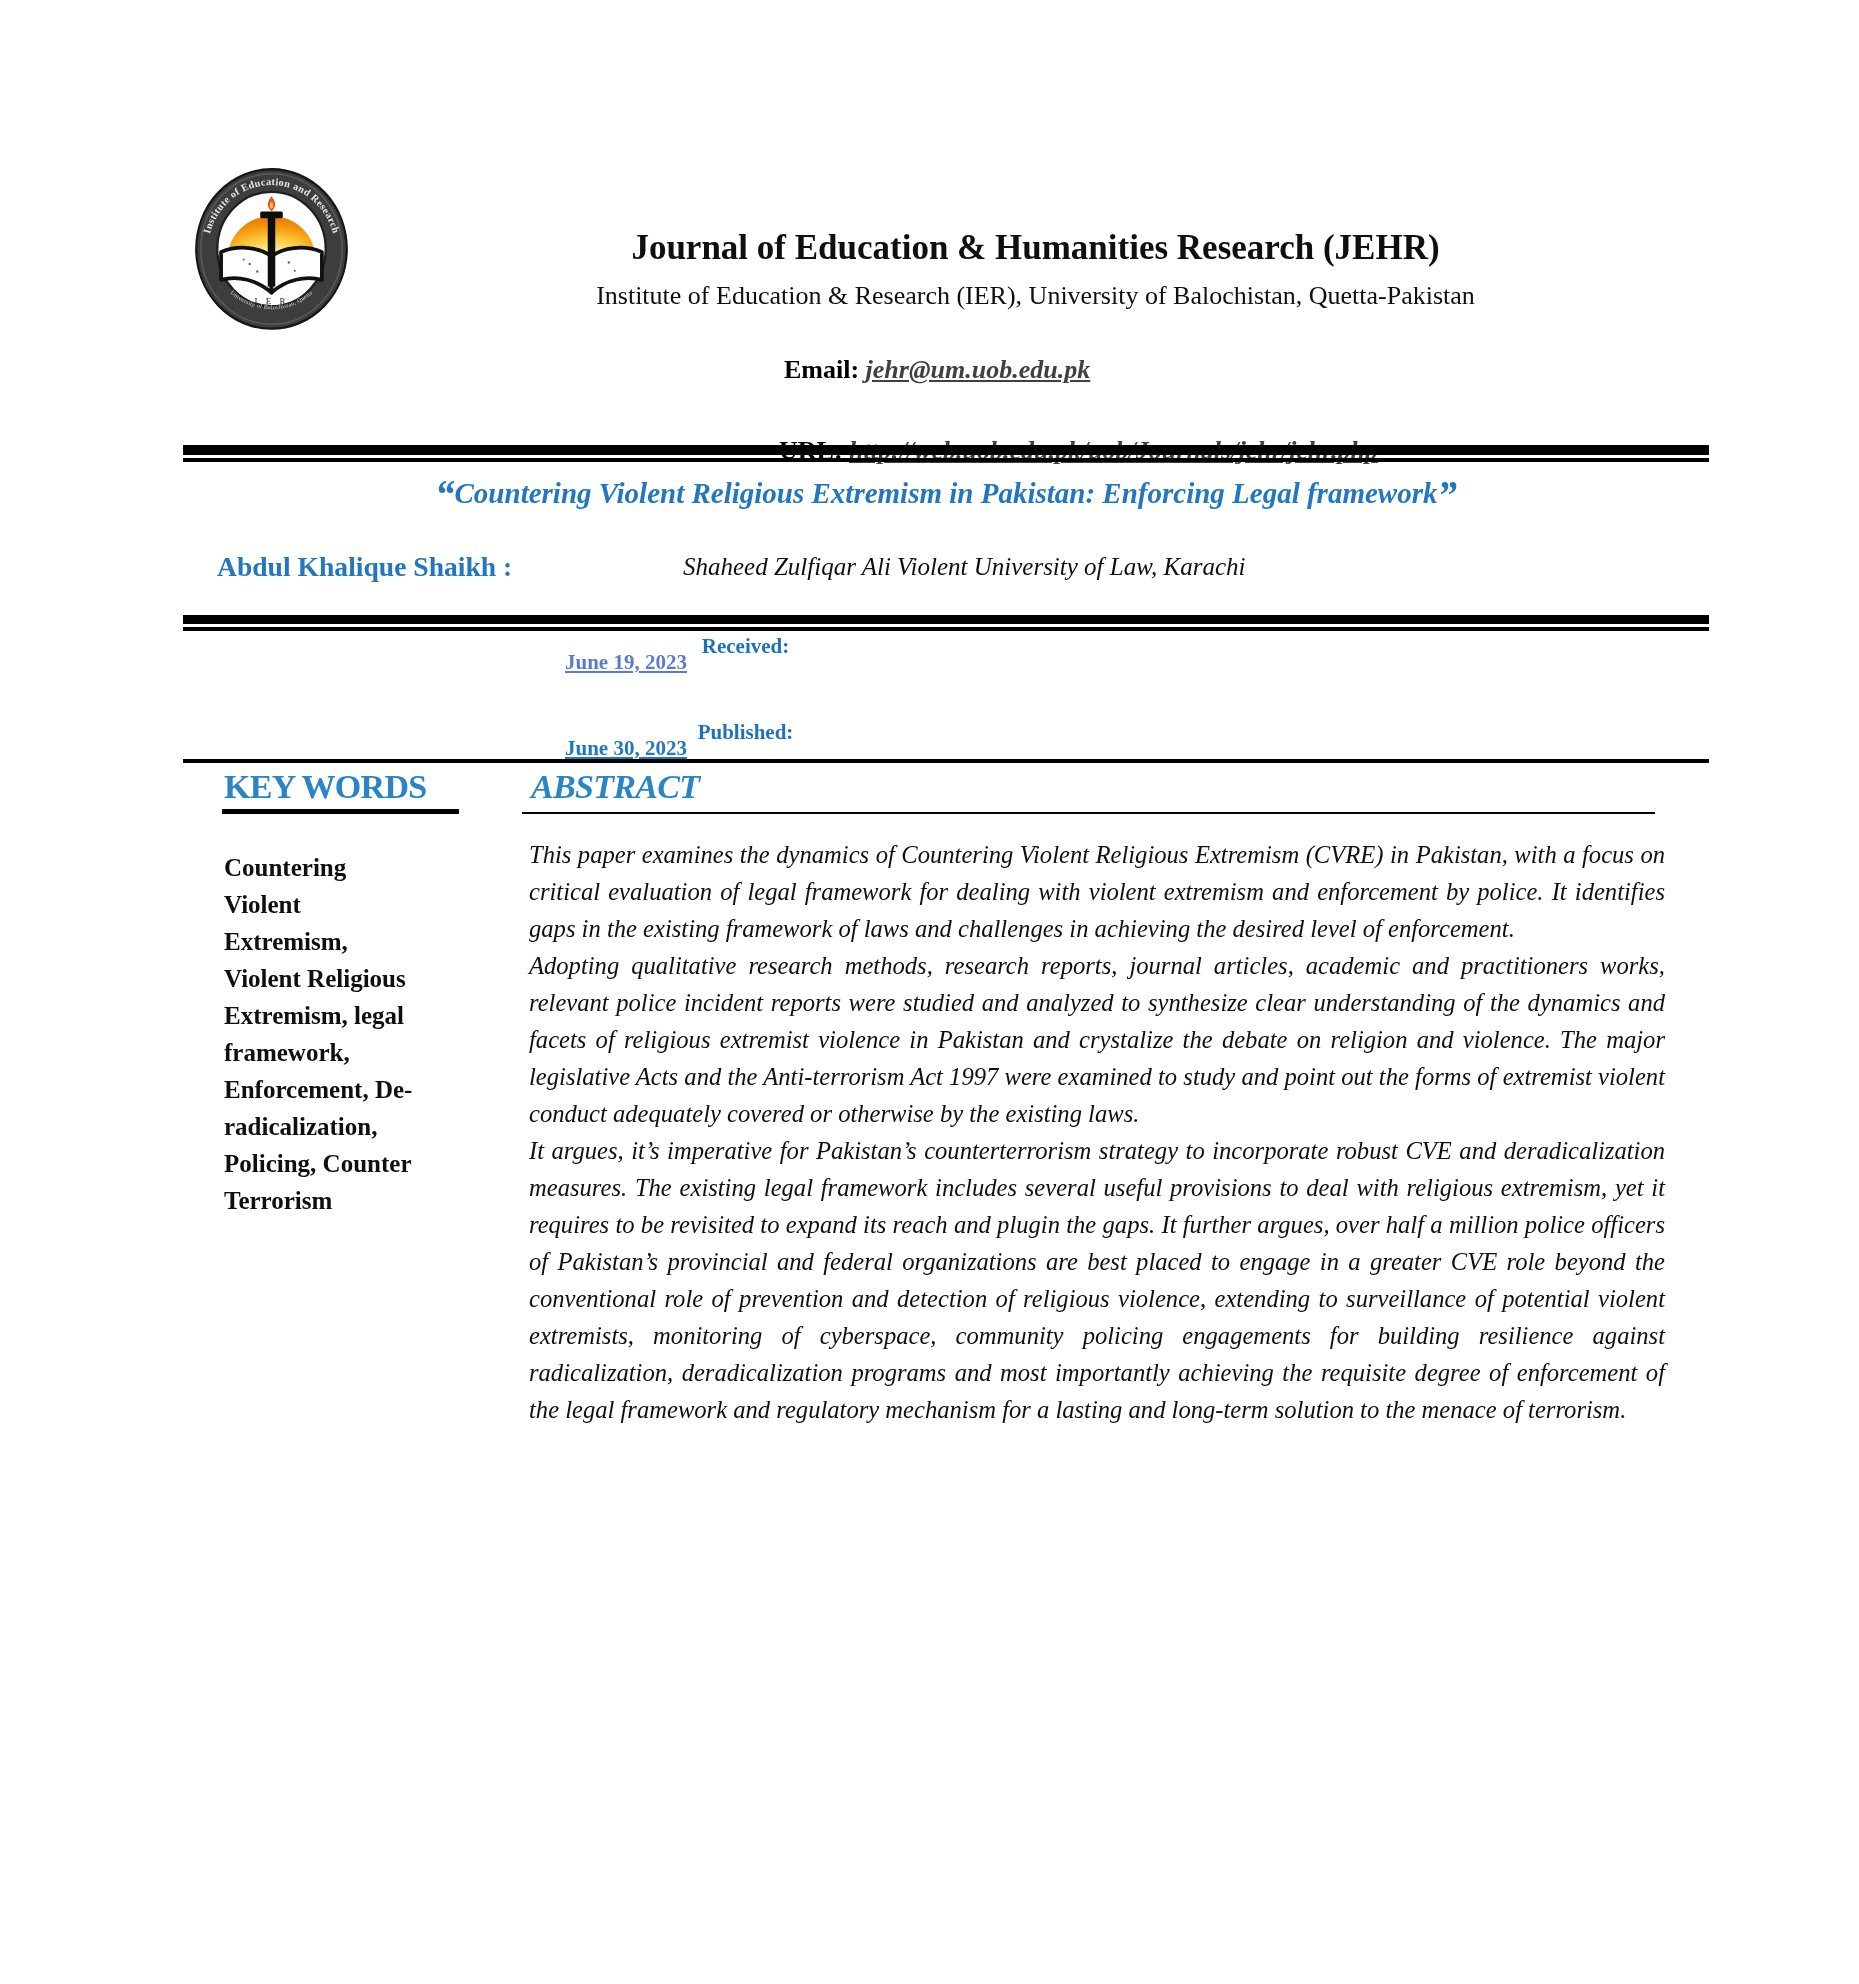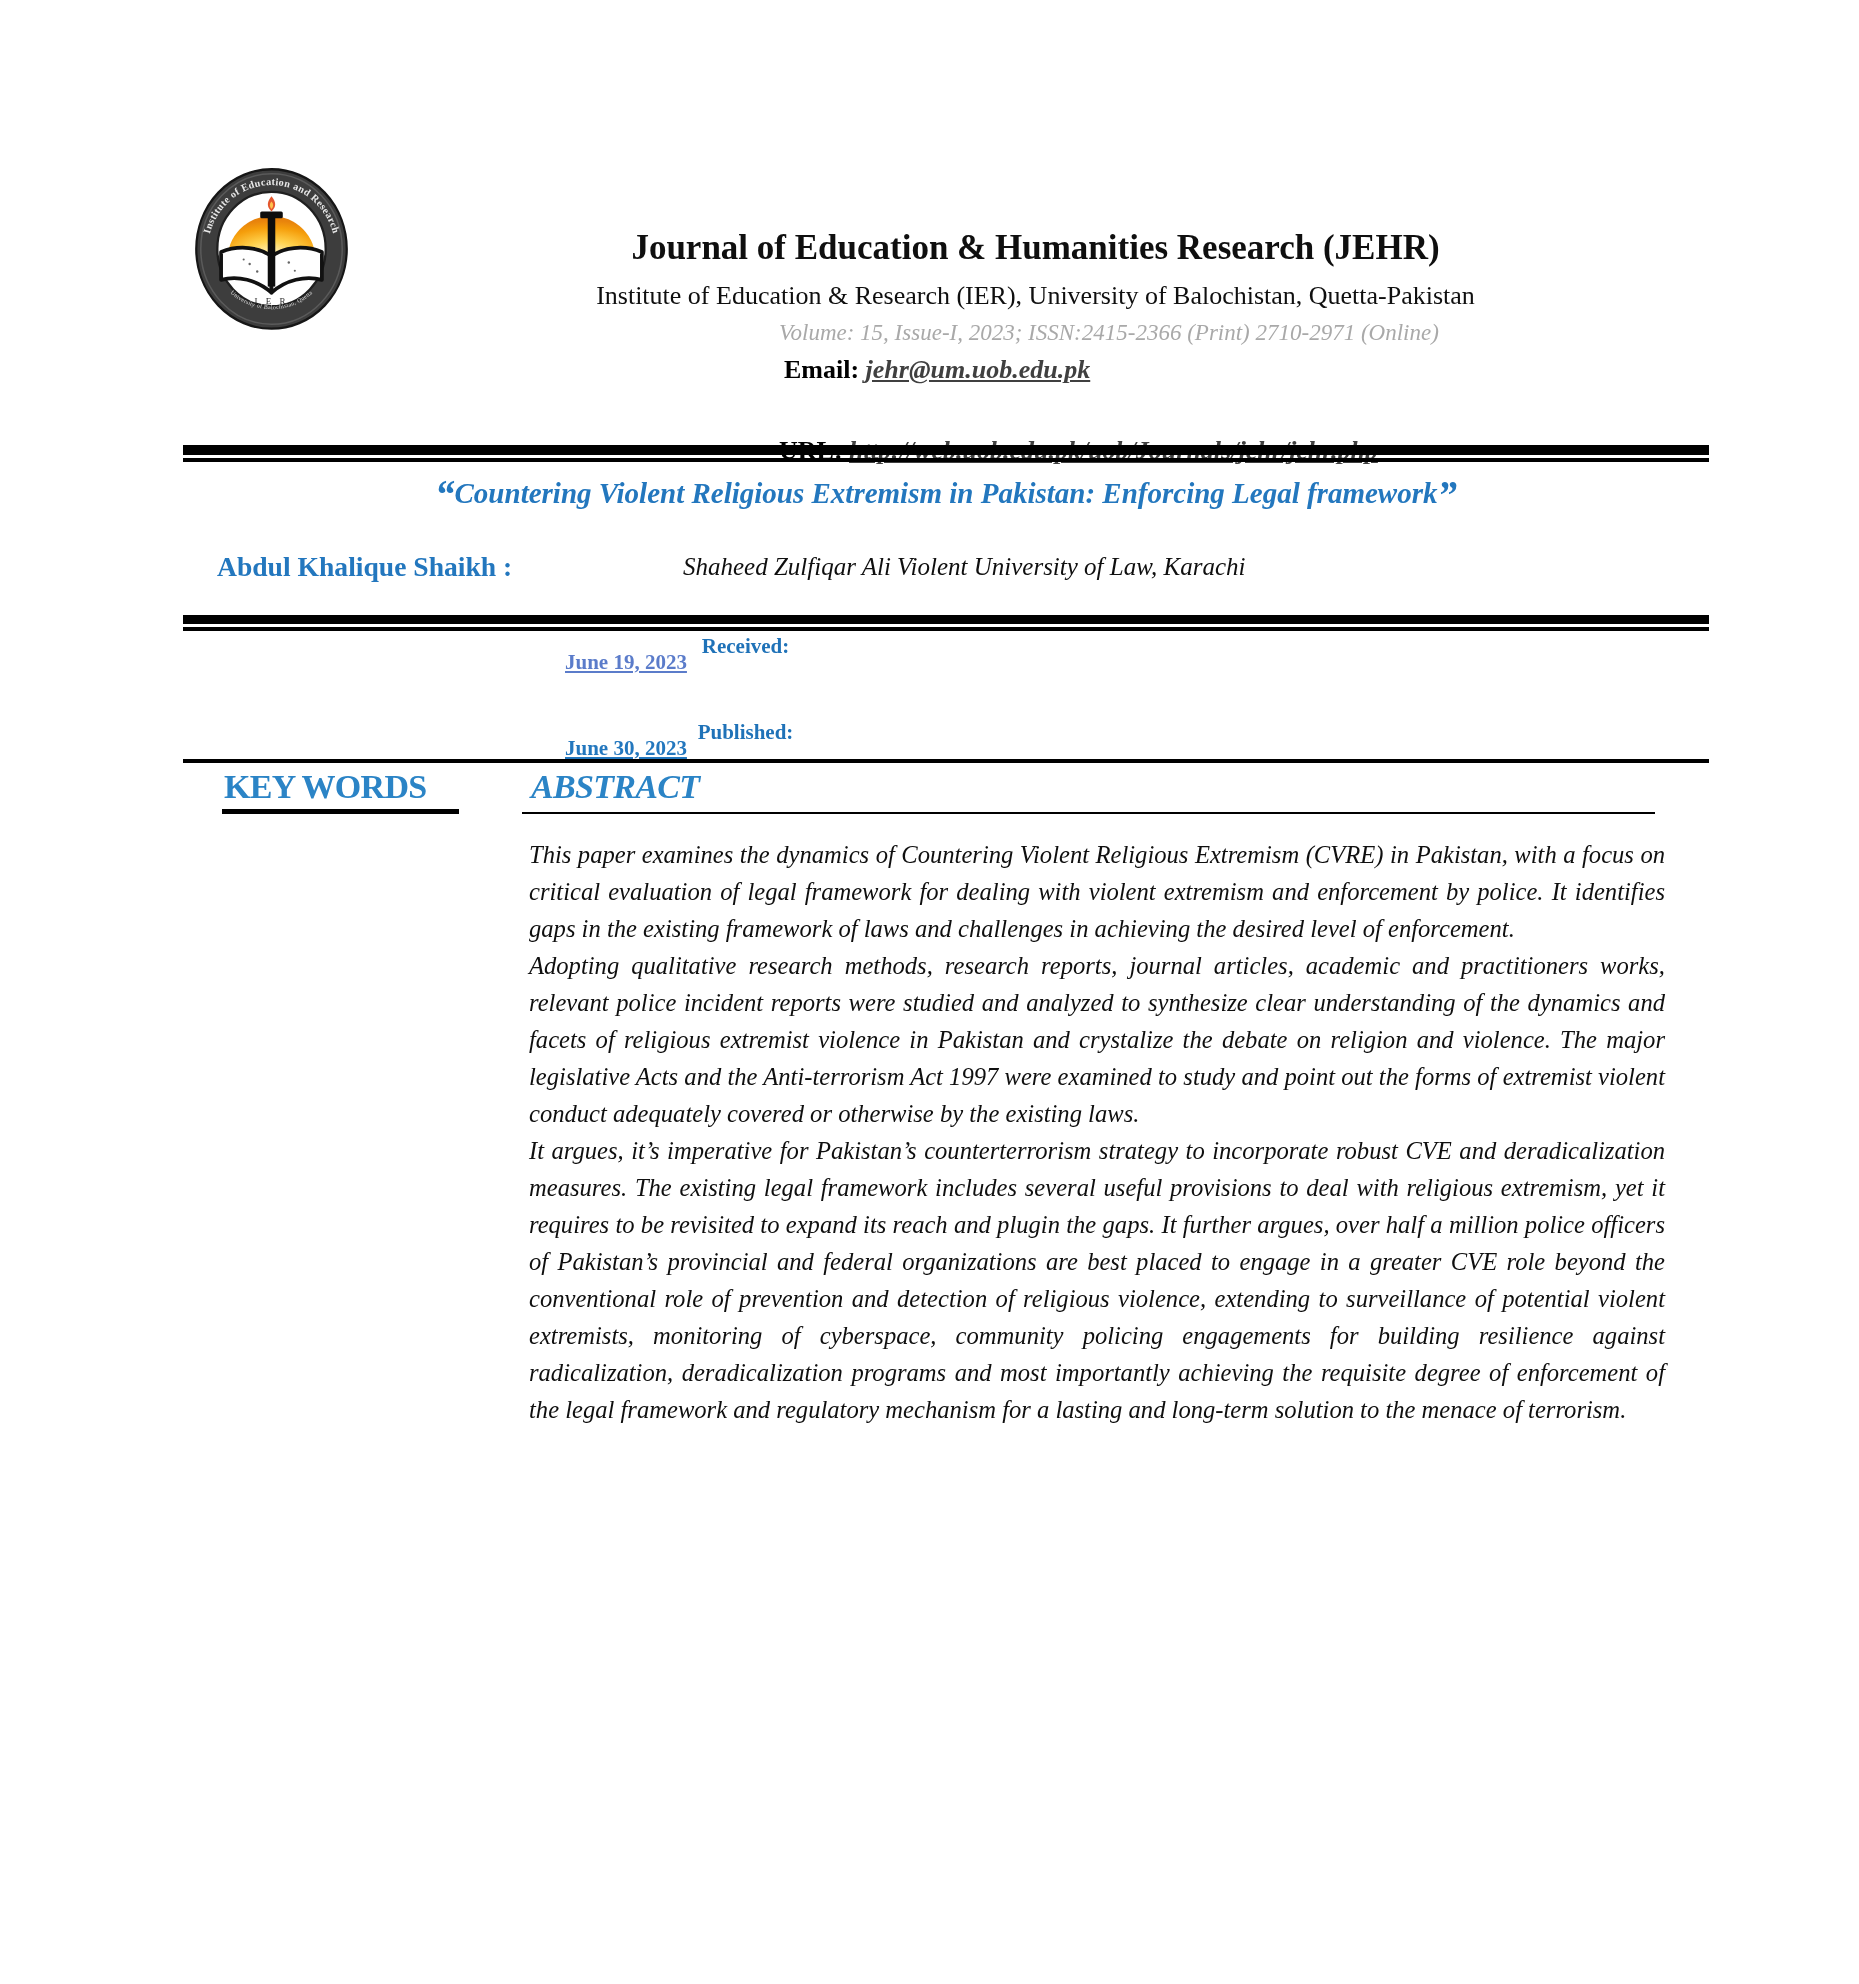--- a/index.html
+++ b/index.html
@@ -95,21 +95,20 @@
       <textPath href="#lg-arc-top" startOffset="50%" text-anchor="middle">Institute of Education and Research</textPath>
     </text>
     <text font-family="Liberation Serif, serif" font-size="8" fill="#dcdcdc" letter-spacing="0.4">
       <textPath href="#lg-arc-bot" startOffset="50%" text-anchor="middle">University of Balochistan, Quetta</textPath>
     </text>
     <text x="107" y="185" text-anchor="middle" font-family="Liberation Serif, serif" font-size="12" letter-spacing="4" fill="#2a2a2a">I E R</text>
   </svg>
 
   <div class="jname">Journal of Education &amp; Humanities Research (JEHR)</div>
   <div class="jinst">Institute of Education &amp; Research (IER), University of Balochistan, Quetta-Pakistan</div>
-  <div class="jvol">Volume: 15, Issue-I, 2023; ISSN:2415-2366 (Print) 2710-2971 (Online)</div>
 
   <div class="jline email">
     <span class="lbl">Email:</span>
     <a class="lnk">jehr@um.uob.edu.pk</a>
   </div>
   <div class="jline url">
     <span class="lbl">URL:</span>
     <a class="lnk">http://web.uob.edu.pk/uob/Journals/jehr/jehr.php</a>
   </div>
 
@@ -135,20 +134,30 @@
     <span class="val val-dark">June 30, 2023</span>
   </div>
 
   <div class="rule rule-e"></div>
 
   <div class="kw-h">KEY WORDS</div>
   <div class="ab-h">ABSTRACT</div>
   <div class="kw-u"></div>
   <div class="ab-u"></div>
 
+  <div class="keywords">Countering
+Violent
+Extremism,
+Violent Religious
+Extremism, legal
+framework,
+Enforcement, De-
+radicalization,
+Policing, Counter
+Terrorism</div>
 
   <div class="abstract">
     <p>This paper examines the dynamics of Countering Violent Religious Extremism (CVRE) in Pakistan, with a focus on critical evaluation of legal framework for dealing with violent extremism and enforcement by police. It identifies gaps in the existing framework of laws and challenges in achieving the desired level of enforcement.</p>
     <p>Adopting qualitative research methods, research reports, journal articles, academic and practitioners works, relevant police incident reports were studied and analyzed to synthesize clear understanding of the dynamics and facets of religious extremist violence in Pakistan and crystalize the debate on religion and violence. The major legislative Acts and the Anti-terrorism Act 1997 were examined to study and point out the forms of extremist violent conduct adequately covered or otherwise by the existing laws.</p>
     <p>It argues, it’s imperative for Pakistan’s counterterrorism strategy to incorporate robust CVE and deradicalization measures. The existing legal framework includes several useful provisions to deal with religious extremism, yet it requires to be revisited to expand its reach and plugin the gaps. It further argues, over half a million police officers of Pakistan’s provincial and federal organizations are best placed to engage in a greater CVE role beyond the  conventional role of prevention and detection of religious violence, extending to surveillance of potential violent extremists, monitoring of cyberspace, community policing engagements for building resilience against radicalization, deradicalization programs and most importantly achieving the requisite degree of enforcement of the legal framework and regulatory mechanism for a lasting and long-term solution to the menace of terrorism.</p>
   </div>
 
 </div>
 
 

